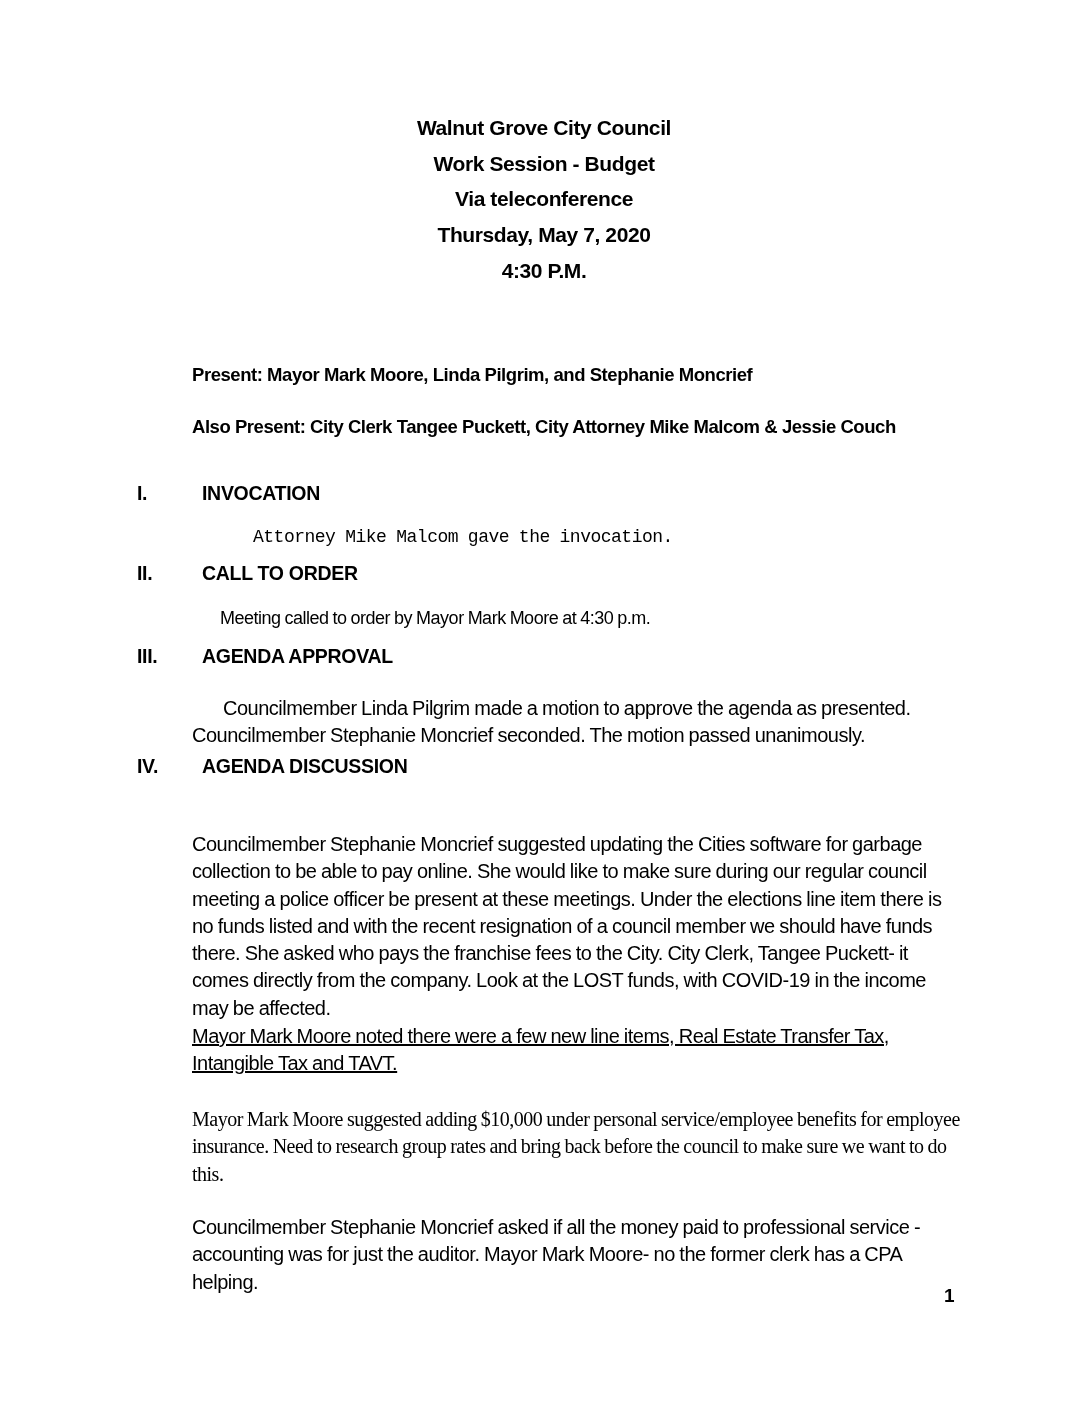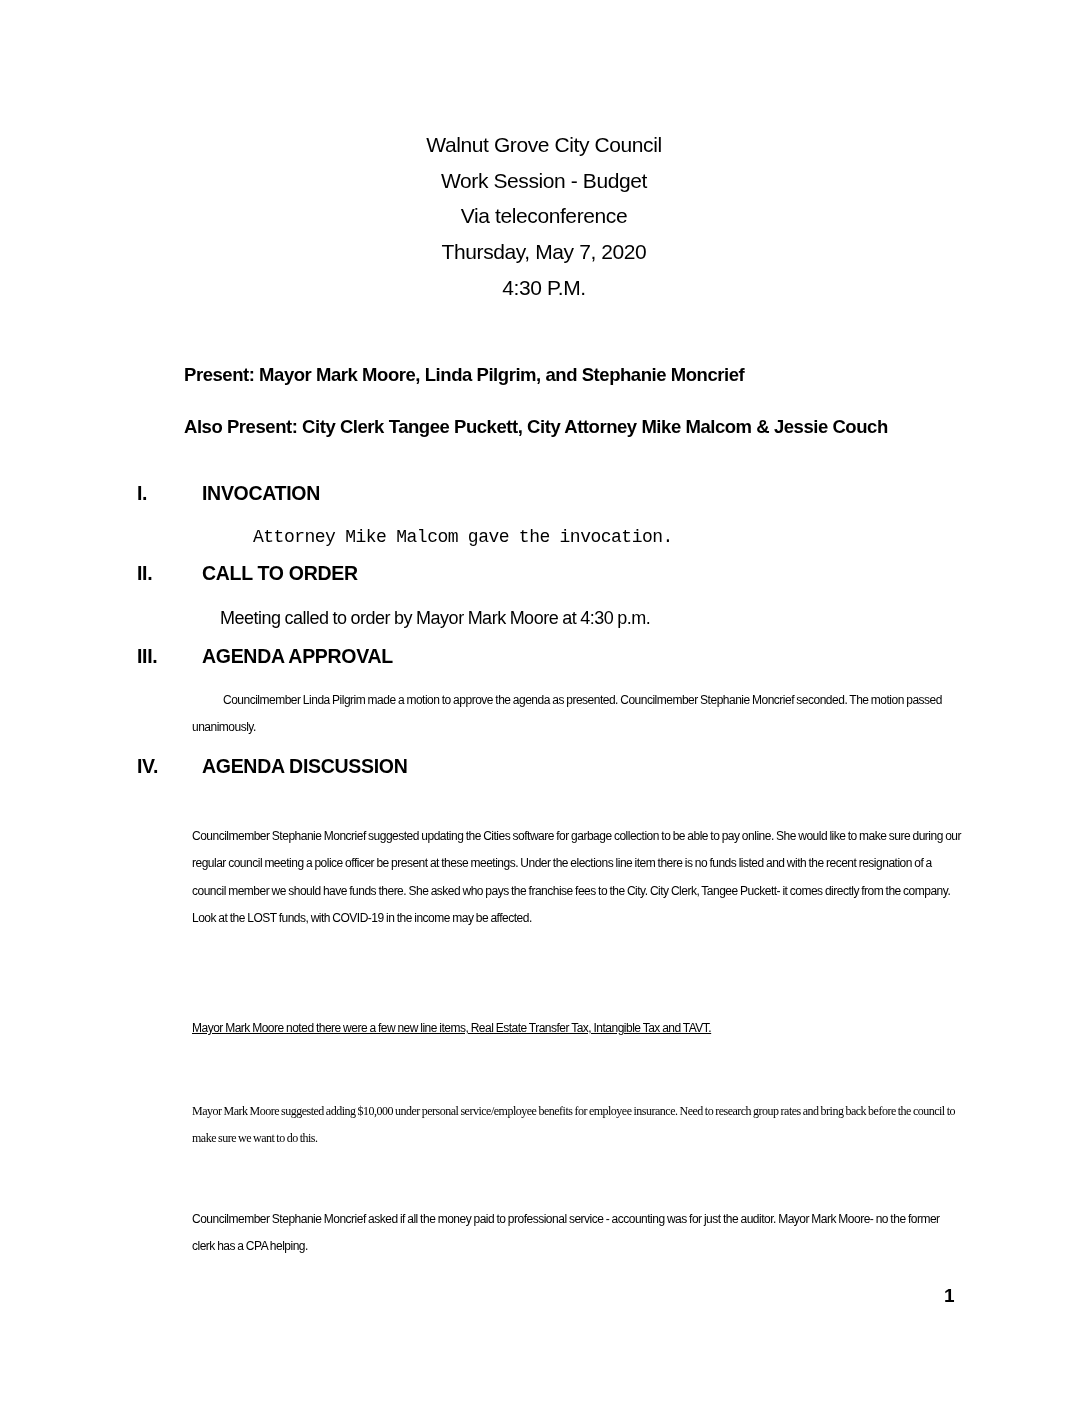--- a/index.html
+++ b/index.html
@@ -4,27 +4,27 @@
 <style>
   html,body{margin:0;padding:0;background:#ffffff;}
   .page{
     position:relative;
     width:1088px;height:1408px;
     background:#ffffff;color:#000000;
     font-family:"Liberation Sans",sans-serif;
     overflow:hidden;
   }
   .title-block{
-    position:absolute;top:127px;left:0;right:0;
+    position:absolute;top:110px;left:0;right:0;
     text-align:center;
-    font-size:21px;font-weight:400;
+    font-size:21px;font-weight:700;
     line-height:35.7px;letter-spacing:-0.4px;
   }
   .attendance-line{
-    position:absolute;left:184px;
+    position:absolute;left:192px;
     font-size:18.5px;font-weight:700;letter-spacing:-0.45px;
     white-space:nowrap;
   }
   .attendance-present{top:345px;}
   .attendance-also{top:397px;}
   .section-row{
     position:absolute;left:127px;
     font-size:19.5px;font-weight:700;letter-spacing:-0.3px;
     white-space:nowrap;
     margin-left:10px;
@@ -36,21 +36,21 @@
   .sec4-row{top:755px;}
   .body-line{
     position:absolute;
     font-size:18px;letter-spacing:-0.5px;word-spacing:-0.5px;
     white-space:nowrap;
   }
   .sec1-body{left:253px;top:509px;font-family:Liberation Mono, monospace;}
   .sec2-body{left:220px;top:590px;}
   .para{
     position:absolute;left:192px;width:772px;
-    font-size:12px;letter-spacing:-0.5px;word-spacing:-0.5px;
+    font-size:20px;letter-spacing:-0.5px;word-spacing:-0.5px;
     line-height:27.3px;
     text-align:left;
   }
   .sec3-para{top:675px;text-indent:31px;}
   .budget-para-1{top:811px;}
   .budget-para-2{top:1003px;text-decoration:underline;}
   .budget-para-3{top:1086px;font-family:Liberation Serif, serif;}
   .budget-para-4{top:1194px;}
   .page-number{
     position:absolute;left:944px;top:1285px;

